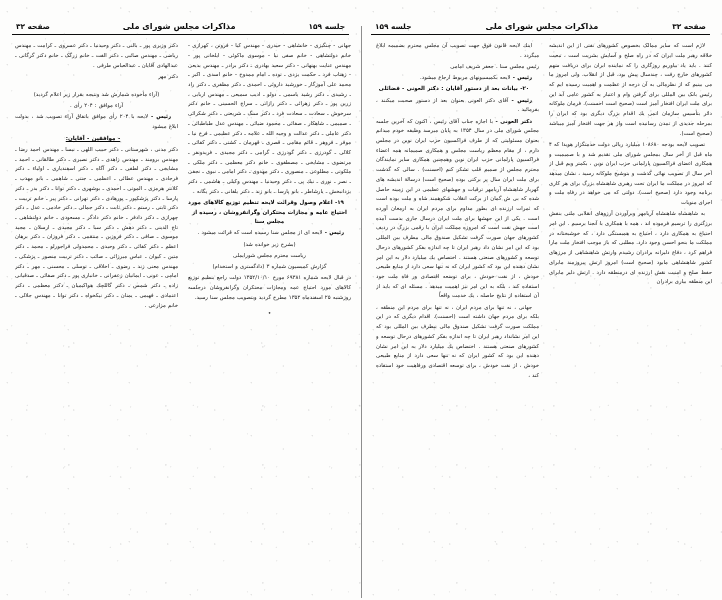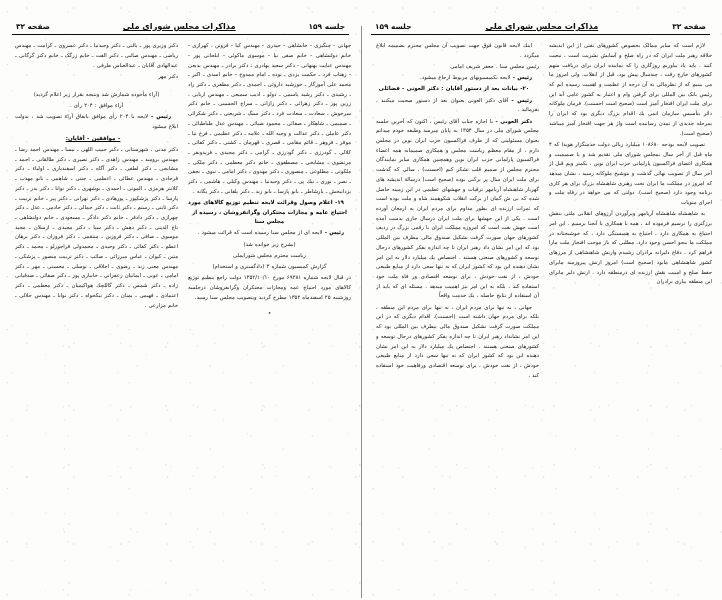--- a/index.html
+++ b/index.html
@@ -70,21 +70,21 @@
     display: flex;
     align-items: flex-end;
     justify-content: space-between;
     font-size: 7.4px;
     font-weight: bold;
     color: #121212;
     letter-spacing: .2px;
     padding: 0 6px 2.5px 6px;
     height: 13px;
   }
-  .running-head .rh-center { flex: 1; text-align: center; font-size: 8.2px; text-decoration: underline; }
+  .running-head .rh-center { flex: 1; text-align: center; font-size: 8.2px; }
   .running-head .rh-side { white-space: nowrap; margin-top: 8px; }
   .rule {
     height: 1.6px;
     background: #101010;
     margin: 0 2px 6px 2px;
   }
 
   
   .cols {
     display: flex;

